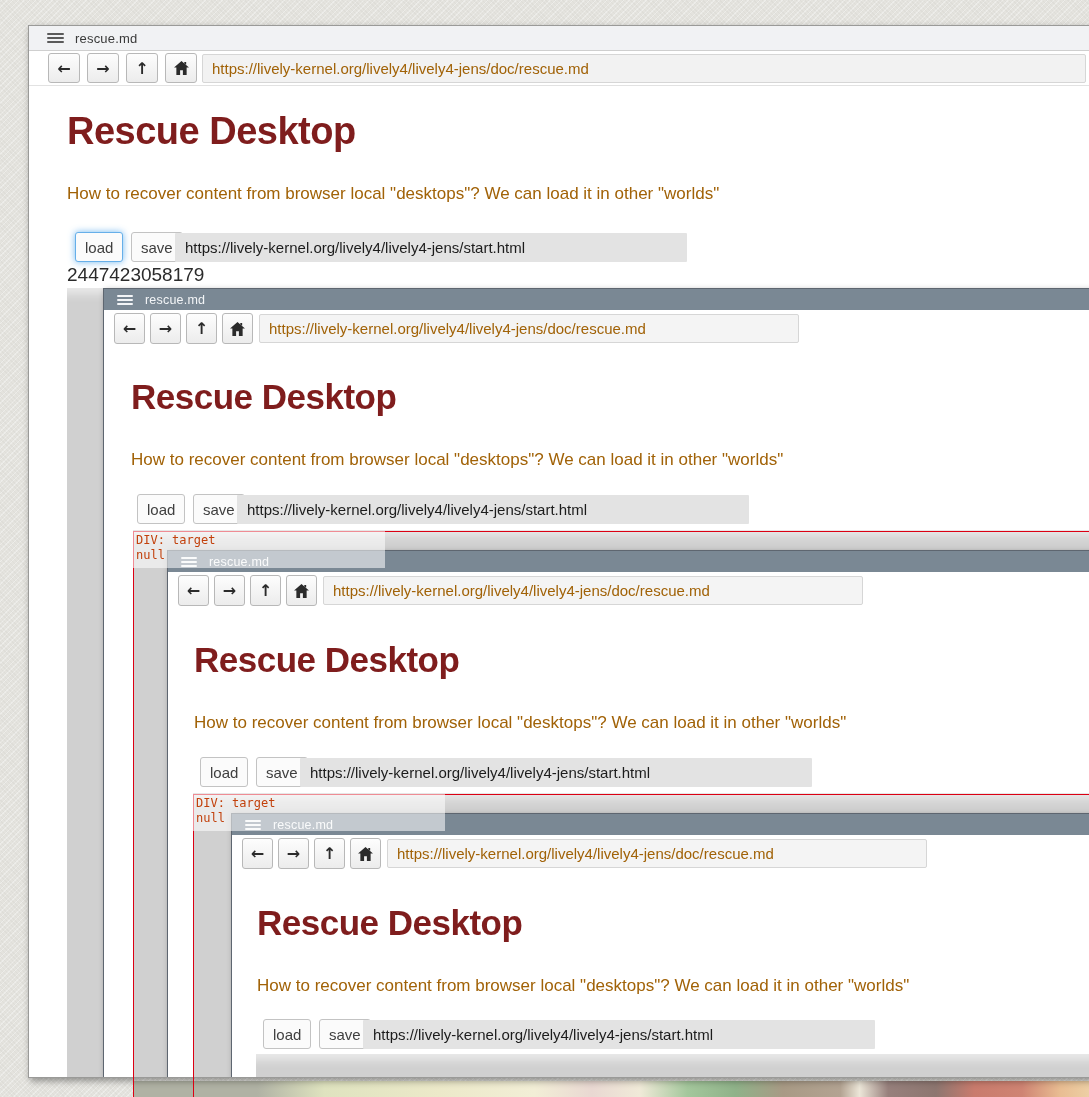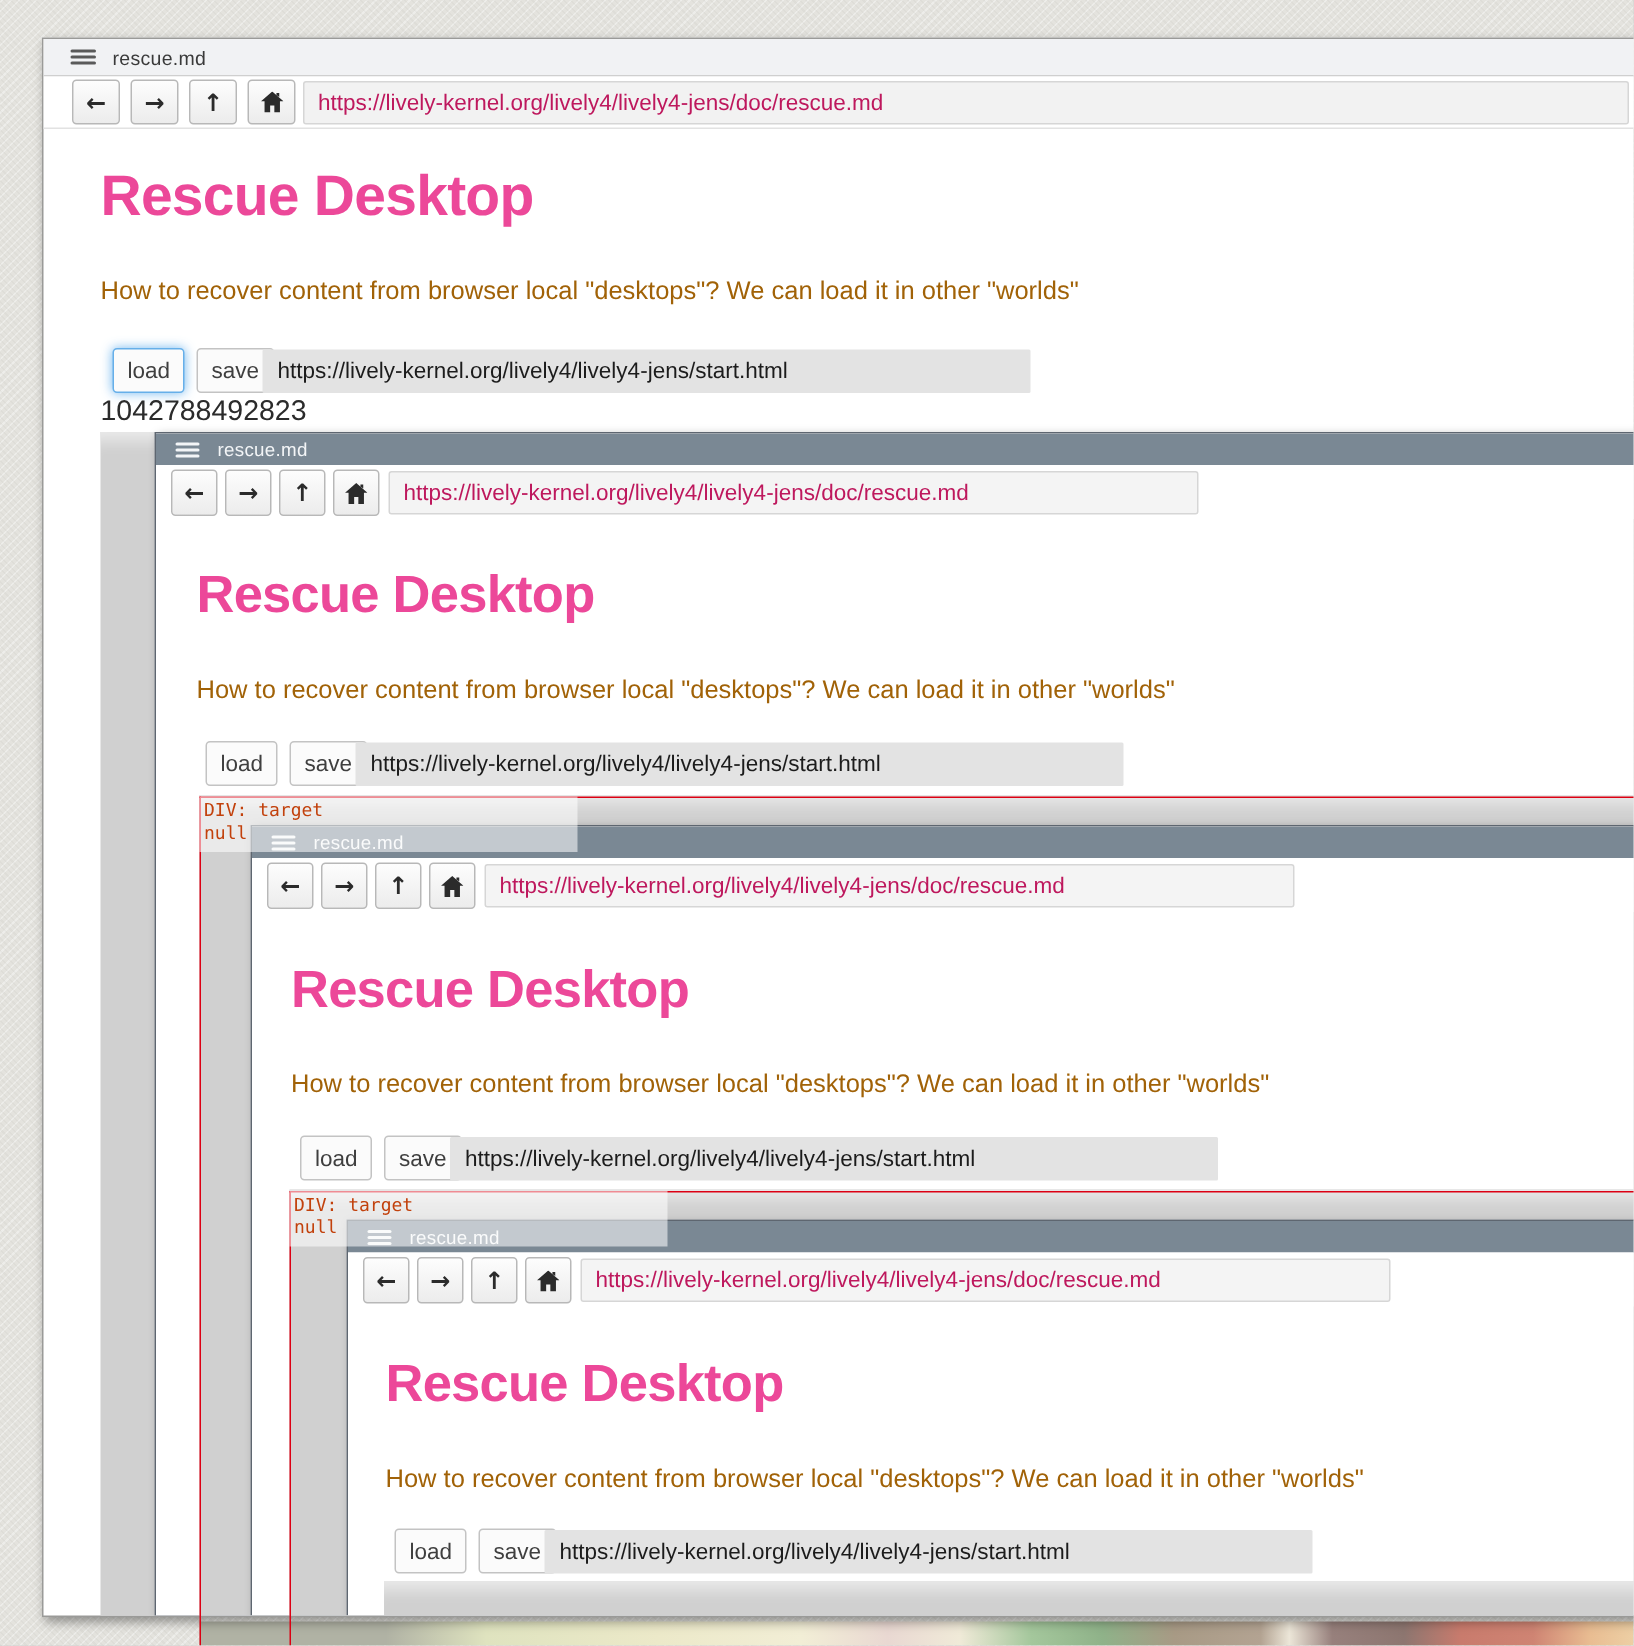--- a/index.html
+++ b/index.html
@@ -48,26 +48,26 @@
     background:linear-gradient(#fdfdfd,#ececec);
     border:1px solid #b8b8b8; border-radius:3px;
     font-weight:bold; font-size:16px; color:#2b2b2b;
     display:flex; align-items:center; justify-content:center;
     font-family:"DejaVu Sans", sans-serif;
   }
   .toolbar-n .navbtn { top:3px; width:31px; height:31px; }
   .urlbox {
     position:absolute; top:3px; height:29px; right:6px;
     background:#f2f2f2; border:1px solid #d6d6d6; border-radius:2px;
-    font-size:15px; color:#be185d; padding:0 9px;
+    font-size:15px; color:#a16207; padding:0 9px;
     font-family:"Liberation Sans", sans-serif;
   }
   .toolbar-n .urlbox { top:4px; height:29px; background:#f4f4f4; }
 
-  .h1md { position:absolute; color:#ec4899; font-weight:bold; letter-spacing:-0.5px; }
+  .h1md { position:absolute; color:#7f1d1d; font-weight:bold; letter-spacing:-0.5px; }
   .h1-0 { font-size:38px; }
   .h1-n { font-size:35px; }
   .pmd { position:absolute; font-size:17px; color:#a16207; white-space:nowrap; }
 
   .ctlbtn {
     position:absolute; height:30px; padding:0 9px;
     background:#fbfbfb; border:1px solid #c3c3c3; border-radius:3px;
     font-size:15px; color:#3f3f3f;
     font-family:"Liberation Sans", sans-serif;
   }
@@ -113,21 +113,21 @@
           <path d="M8 0 L16 7 L13.5 7 L13.5 15 L9.5 15 L9.5 10 L6.5 10 L6.5 15 L2.5 15 L2.5 7 L0 7 Z M11 1 L13 1 L13 4 L11 2.5 Z" fill="#2b2b2b"></path>
         </svg>
       </button>
     <input class="urlbox" style="left: 173px; width: 884px;" readonly="" value="https://lively-kernel.org/lively4/lively4-jens/doc/rescue.md">
   </div>
   <div class="h1md h1-0" style="left:38px; top:84px;">Rescue Desktop</div>
   <div class="pmd" style="left:38px; top:158px;">How to recover content from browser local "desktops"? We can load it in other "worlds"</div>
   <button class="ctlbtn focused" style="left:46px; top:206px;">load</button>
   <button class="ctlbtn" style="left:102px; top:206px;">save</button>
   <input class="startbox" style="left: 146px; top: 207px; width: 512px;" readonly="" value="https://lively-kernel.org/lively4/lively4-jens/start.html">
-  <div class="tstamp" style="left:38px; top:238px;">1042788492823</div>
+  <div class="tstamp" style="left:38px; top:238px;">2447423058179</div>
   <div class="dcontainer" style="left:38px; top:262px; width:1100px; height:790px;"></div>
 
   <div class="win win-n" style="left:74px; top:262px; width:1100px; height:790px;">
     <div class="tbar tbar-n">
       <span class="burger">
           <span></span>
           <span></span>
           <span></span>
         </span>
       <span class="wtitle">rescue.md</span>

